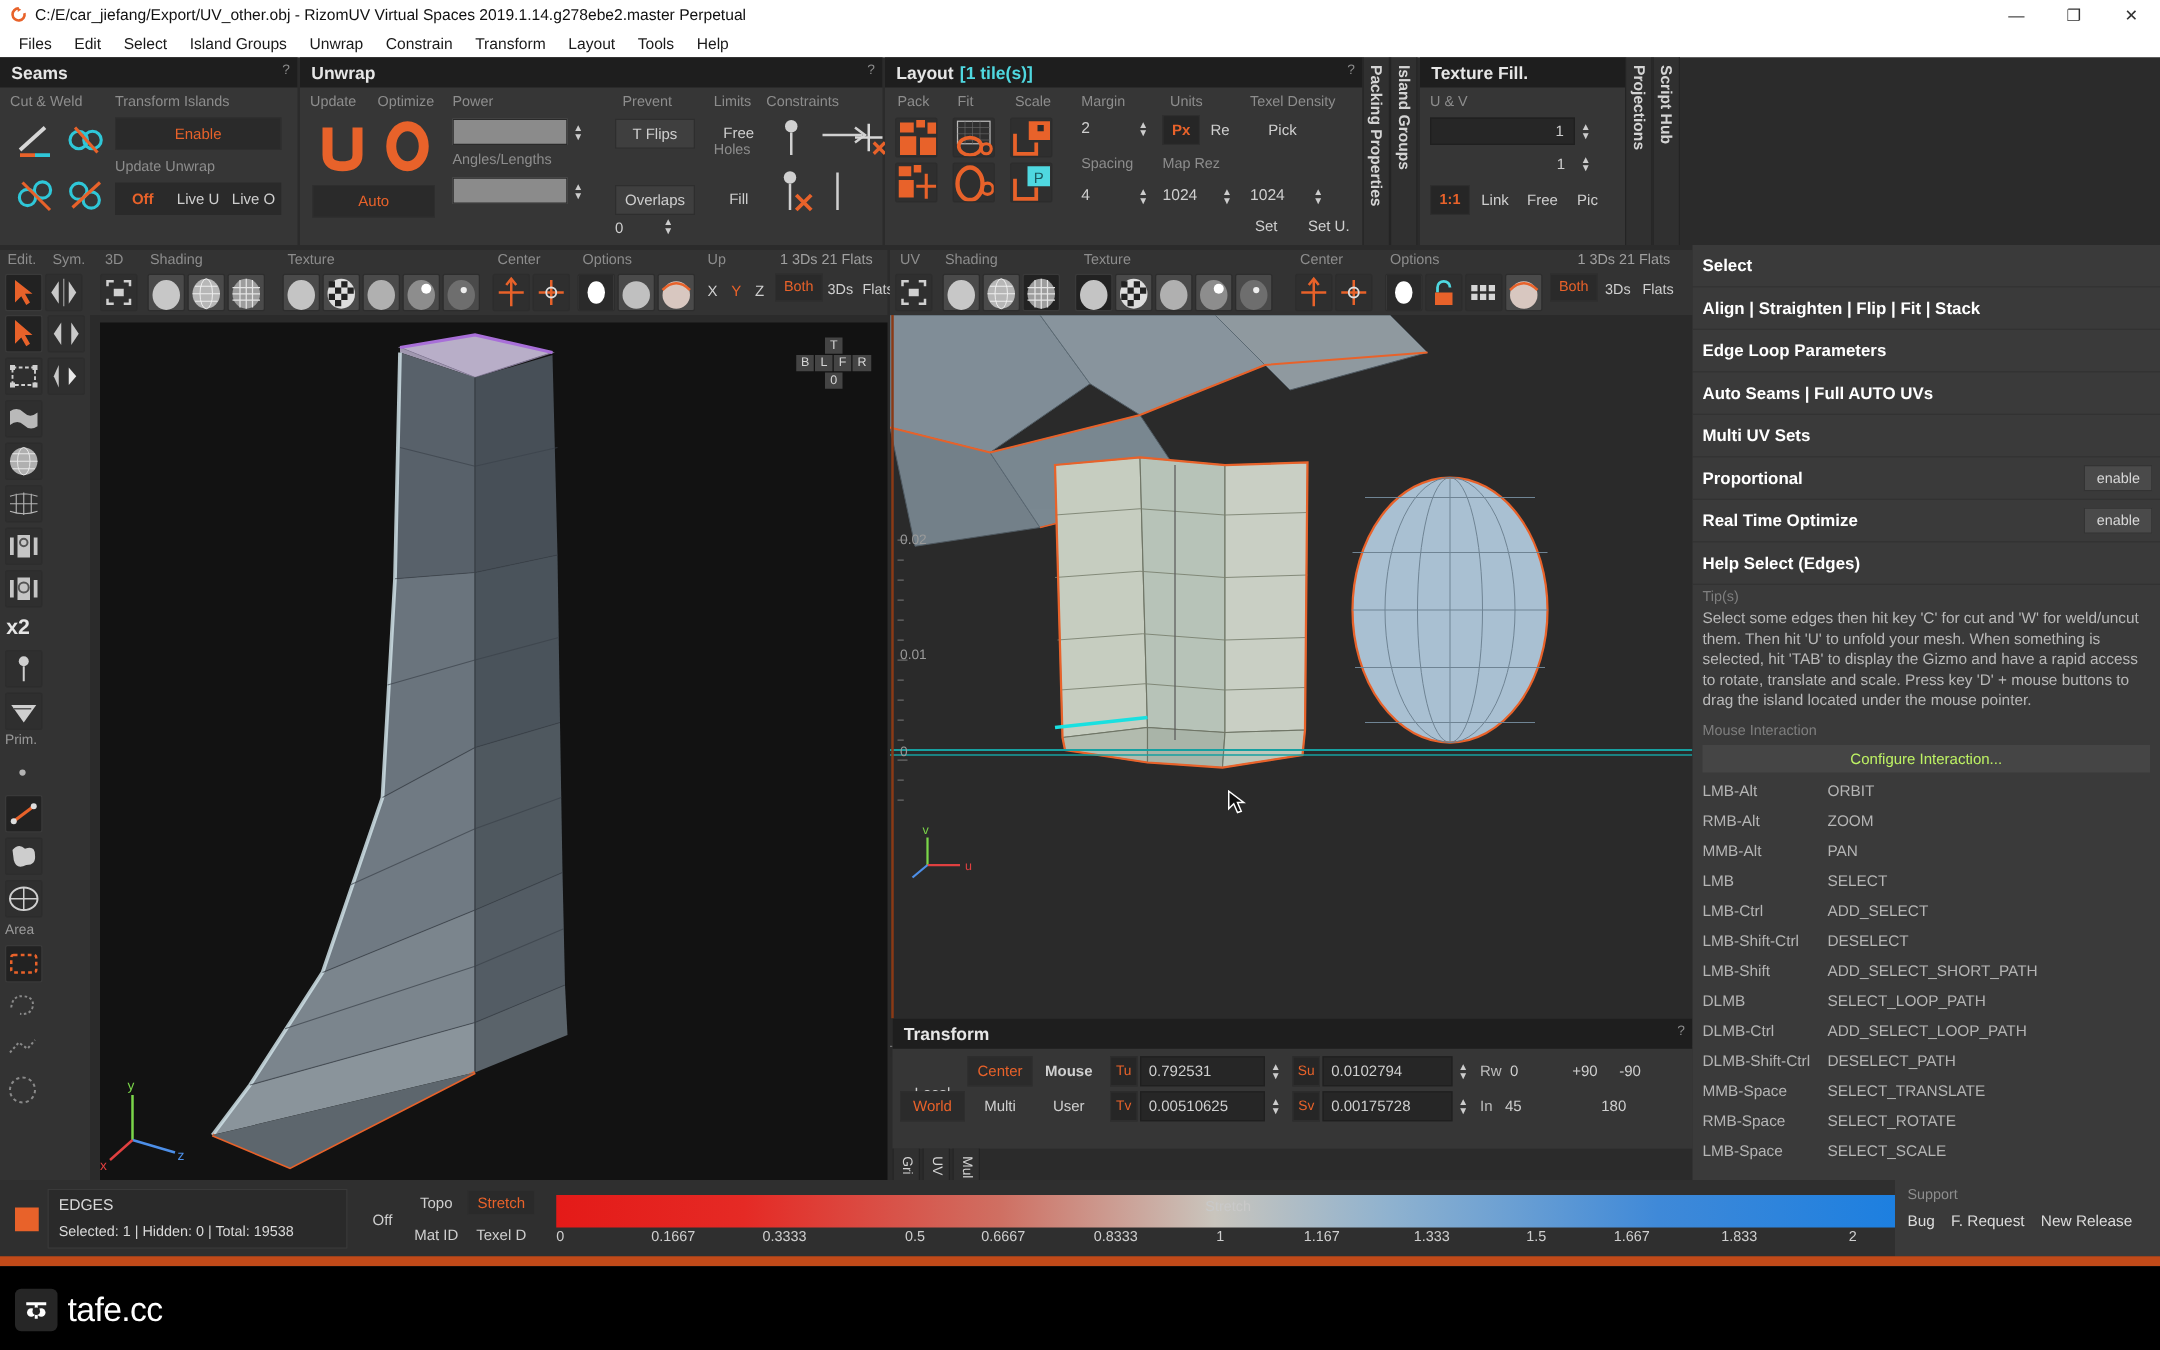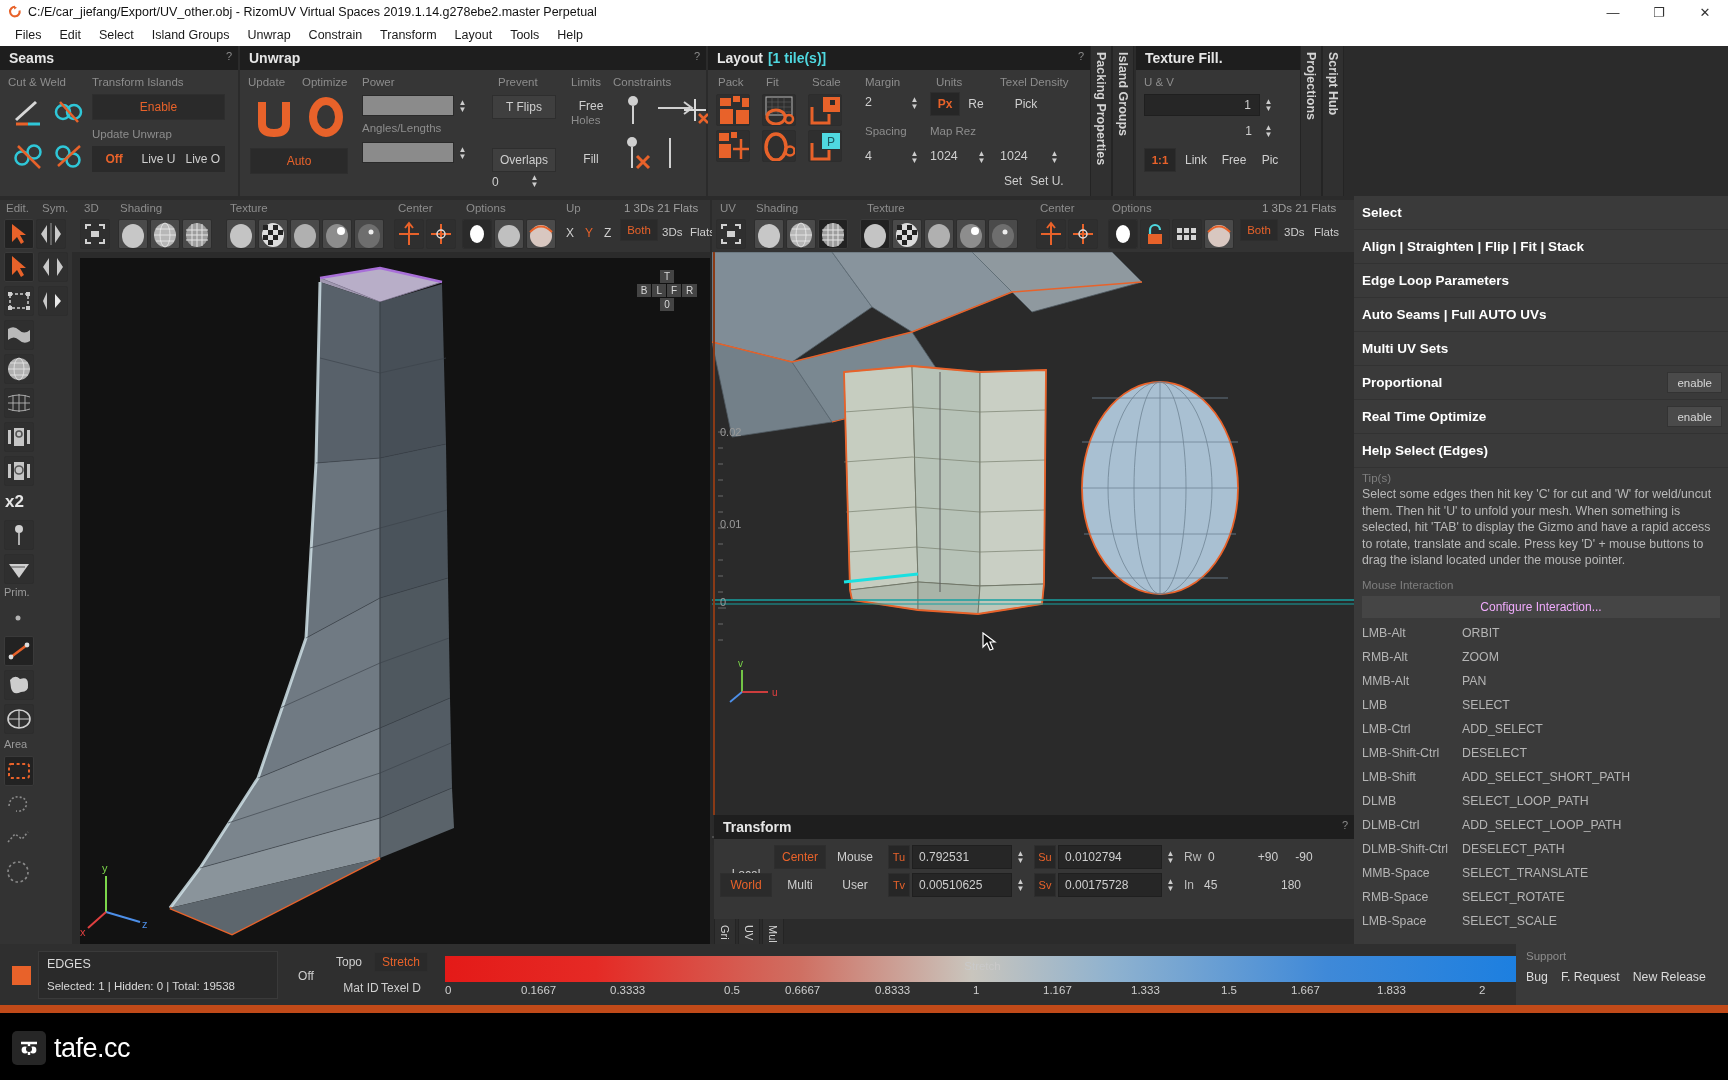--- a/index.html
+++ b/index.html
@@ -86,21 +86,21 @@
     position:relative;
   }
   .rp-enable {
     position:absolute; right:6px; top:6px; height:21px; padding:0 9px;
     background:#4a4a4a; color:#d8d8d8; font-size:11.5px; font-weight:normal;
     display:flex; align-items:center; border:1px solid #333;
   }
   .rp-sub { color:#7f7f7f; font-size:11.5px; padding:4px 0 2px 8px; }
   .rp-tip { color:#b9b9b9; font-size:12.3px; line-height:16.5px; padding:0 12px 6px 8px; }
   .rp-cfg {
-    margin:3px 8px 3px 8px; height:22px; background:#454545; color:#f0abfc;
+    margin:3px 8px 3px 8px; height:22px; background:#454545; color:#bef264;
     font-size:12px; display:flex; align-items:center; justify-content:center;
   }
   .mi-row { display:flex; font-size:12.3px; color:#b5b5b5; height:24px; align-items:center; }
   .mi-k { width:108px; padding-left:8px; }
   .mi-v { flex:1; }
 
   
   .tpanel { position:absolute; left:714px; top:815px; width:640px; height:104px; background:#363636; }
 
   
@@ -382,21 +382,21 @@
             <i>▼</i>
           </div>
 
         <div class="btn flat" style="position:absolute;left:292px;top:22px;width:52px;height:24px;">Pick</div>
         <div style="position:absolute;left:292px;top:79px;color:#cfcfcf;font-size:12.5px;">1024</div>
         <div class="spin" style="position:absolute;left:340px;top:76px;height:22px;">
             <i>▲</i>
             <i>▼</i>
           </div>
         <div class="btn flat" style="position:absolute;left:288px;top:101px;width:34px;height:20px;">Set</div>
-        <div class="btn flat" style="position:absolute;left:316px;top:101px;width:46px;height:20px;">Set U.</div>
+        <div class="btn flat" style="position:absolute;left:332px;top:101px;width:46px;height:20px;">Set U.</div>
       </div>
     </div>
 
     <div class="vtab" style="left:1090px;top:0;width:22px;height:150px;">Packing Properties</div>
     <div class="vtab" style="left:1112px;top:0;width:22px;height:150px;">Island Groups</div>
 
     <div class="panel" style="left:1136px;top:0;width:164px;height:150px;">
       <div class="panel-hdr">
         <span>Texture Fill.</span>
       </div>
@@ -943,21 +943,21 @@
   </div>
 
   <div class="tpanel">
     <div class="panel-hdr">
       <span>Transform</span>
       <span class="q">?</span>
     </div>
     <div class="panel-body" style="height:80px;position:relative;">
       <div class="btn flat" style="position:absolute;left:6px;top:23px;width:52px;height:24px;">Local</div>
       <div class="btn" style="position:absolute;left:60px;top:6px;width:52px;height:24px;background:#2b2b2b;color:#e8622a;">Center</div>
-      <div class="btn flat" style="position:absolute;left:114px;top:6px;width:54px;height:24px;">Mouse</div>
+      <div class="btn flat" style="position:absolute;left:114px;top:6px;width:54px;height:24px;font-weight:bold;">Mouse</div>
       <div class="btn" style="position:absolute;left:6px;top:34px;width:52px;height:24px;background:#2b2b2b;color:#e8622a;">World</div>
       <div class="btn flat" style="position:absolute;left:60px;top:34px;width:52px;height:24px;">Multi</div>
       <div class="btn flat" style="position:absolute;left:114px;top:34px;width:54px;height:24px;">User</div>
 
       <div class="btn" style="position:absolute;left:174px;top:6px;width:22px;height:24px;background:#262626;color:#e8622a;font-size:11px;">Tu</div>
       <div class="num" style="position:absolute;left:198px;top:6px;width:100px;height:24px;">0.792531</div>
       <div class="spin" style="position:absolute;left:300px;top:6px;height:24px;">
           <i>▲</i>
           <i>▼</i>
         </div>
@@ -1089,21 +1089,21 @@
 
   <div class="statusbar">
     <div class="sb-swatch"></div>
     <div class="sb-box">
       <div class="l1">EDGES</div>
       <div class="l2">Selected: 1 | Hidden: 0 | Total: 19538</div>
     </div>
     <div class="btn flat" style="position:absolute;left:290px;top:22px;width:32px;height:20px;font-size:12px;">Off</div>
     <div class="btn flat" style="position:absolute;left:326px;top:8px;width:46px;height:20px;font-size:12px;">Topo</div>
     <div class="btn" style="position:absolute;left:374px;top:8px;width:54px;height:20px;background:#2a2a2a;color:#e8622a;font-size:12px;">Stretch</div>
-    <div class="btn flat" style="position:absolute;left:326px;top:34px;width:46px;height:20px;font-size:12px;margin-left:12px;">Mat ID</div>
+    <div class="btn flat" style="position:absolute;left:326px;top:34px;width:46px;height:20px;font-size:12px;">Mat ID</div>
     <div class="btn flat" style="position:absolute;left:374px;top:34px;width:54px;height:20px;font-size:12px;">Texel D</div>
 
     <div class="gradbar">
       <div class="gradlabel">Stretch</div>
     </div>
     <div class="gradticks">
       <span style="left:0px;">0</span>
       <span style="left:76px;">0.1667</span>
       <span style="left:165px;">0.3333</span>
       <span style="left:262px;padding-left:17px;">0.5</span>

